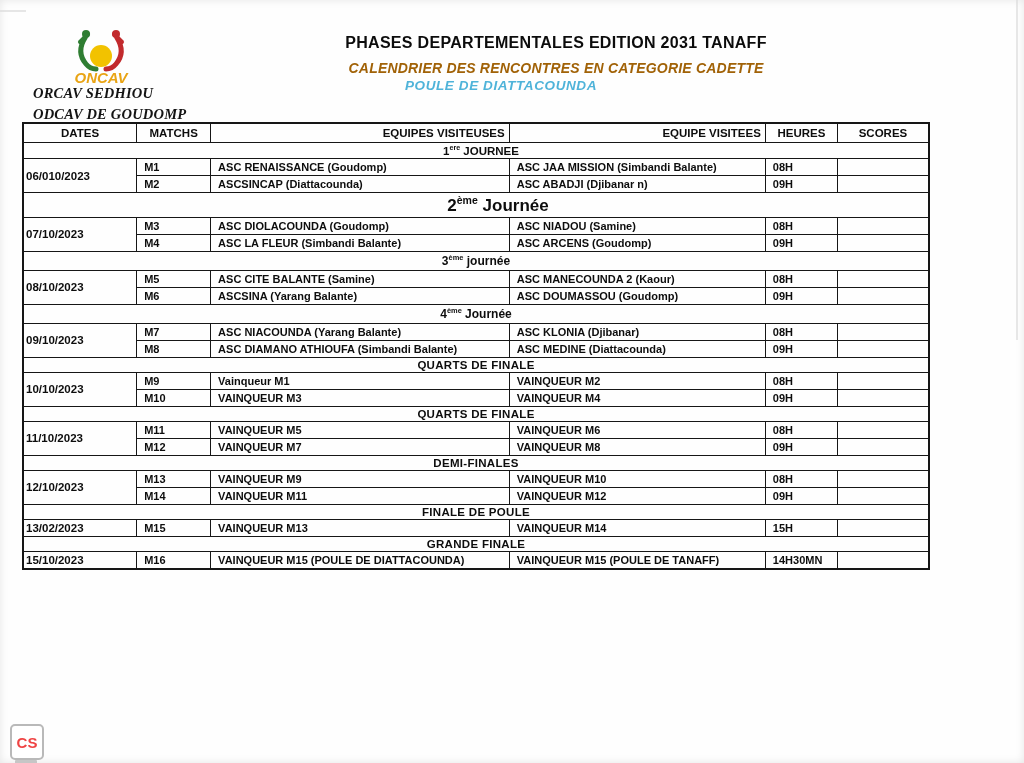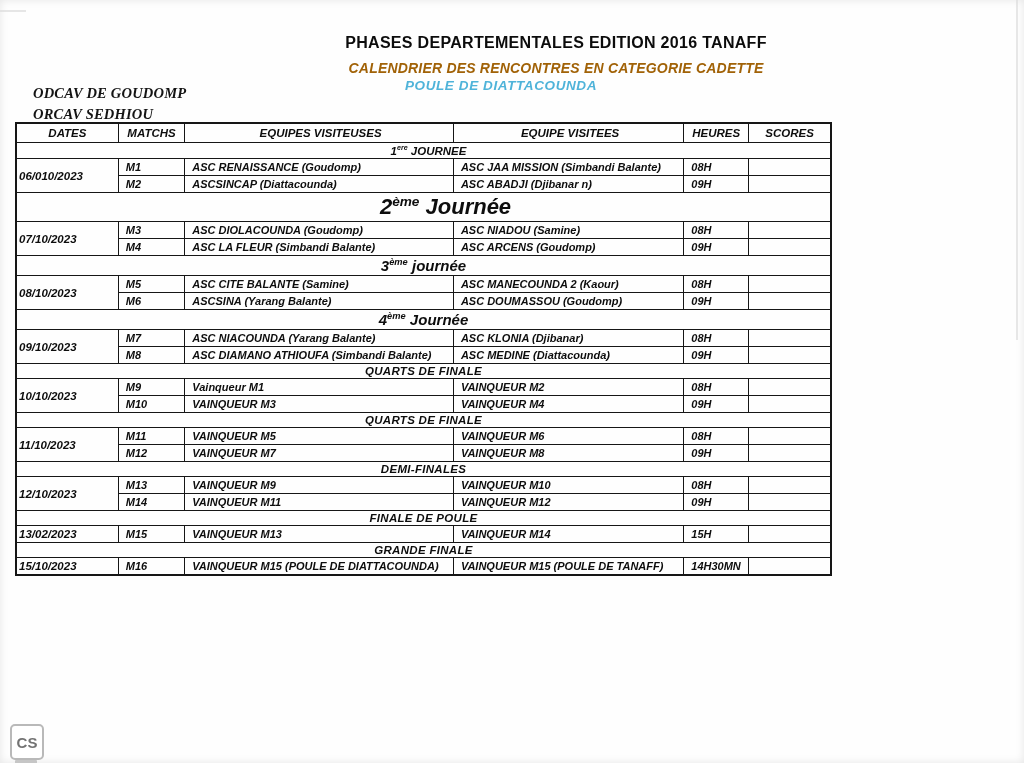--- a/index.html
+++ b/index.html
@@ -16,69 +16,80 @@
   .logo { position:absolute; left:55px; top:26px; width:92px; height:66px; }
   .org { position:absolute; left:33px; top:83px; font-family:"Liberation Serif", serif;
          font-weight:bold; font-style:italic; color:#141414; font-size:14.5px; line-height:21px; letter-spacing:.2px; }
   .titles { position:absolute; left:0; top:34px; width:100%; padding-left:88px; box-sizing:border-box; text-align:center; }
   .title-main { font-size:16px; font-weight:bold; color:#0c0c0c; letter-spacing:.3px; }
   .title-sub { margin-top:8px; font-size:14px; font-weight:bold; font-style:italic; letter-spacing:.2px; }
   .title-poule { margin-top:10px; font-size:13.5px; font-weight:bold; font-style:italic; letter-spacing:.6px; position:relative; left:-55px;text-align:center; }
 
   
   table.sched {
-    position:absolute; left:15px; top:122px; width:817px;
+    position:absolute; left:22px; top:122px; width:908px;
     border-collapse:collapse; table-layout:fixed;
     color:#0d0d0d;
-    font-style:italic;
   }
   table.sched th, table.sched td {
     border:1.6px solid #161616; overflow:hidden; white-space:nowrap;
   }
   table.sched { border:2.5px solid #161616; }
   thead th { height:16px; font-size:11.5px; font-weight:bold; padding:1px 4px; }
-  th.al, td.al { text-align:center; padding-left:7px; }
+  th.al, td.al { text-align:right; padding-left:7px; }
   th.ac, td.ac { text-align:center; }
   tbody td { font-weight:bold; font-size:11px; }
   tr.data-row td { height:14px; padding:1px 0 1px 7px; text-align:left; }
   tr.data-row td.c-date { text-align:left; padding:1px 2px; }
   td.c-date { vertical-align:middle; font-size:11.5px; }
   tr.section-row td { text-align:center; padding:1px 0; }
   tr.section-row.s-small td { height:13px; font-size:11.5px;padding-left:10px; }
   tr.section-row.s-caps  td { height:12px; font-size:11.5px; letter-spacing:.3px; }
-  tr.section-row.s-large td { height:20px; font-size:22px;padding-left:44px; }
-  tr.section-row.s-med   td { height:16px; font-size:15px; }
+  tr.section-row.s-large td { height:20px; font-size:17px;padding-left:44px; }
+  tr.section-row.s-med   td { height:16px; font-size:12px; }
   tr.section-row sup { font-size:.62em; }
 
   
   .watermark { position:absolute; left:10px; top:724px; display:flex; align-items:center; gap:10px; }
   .cs-badge {
     width:30px; height:32px; border:2.5px solid #b9b9b9; border-radius:5px;
     display:flex; align-items:center; justify-content:center;
-    font-size:15px; font-weight:bold; color:#737373; background:#fff;
+    font-size:15px; font-weight:bold; color:#ef4444; background:#fff;
     position:relative;
   }
   .cs-badge::after { content:""; position:absolute; left:3px; bottom:-7px; width:22px; height:5px; background:#c6c6c6; border-radius:1px; }
   .wm-text { font-size:17.5px; color:#c4c4c4; letter-spacing:.2px; }
 </style>
 </head>
 <body>
 
 <div class="page">
   <div class="edge-right"></div>
   <div class="edge-top"></div>
 
+  <div class="logo">
+    <svg width="92" height="66" viewBox="0 0 92 66">
+      <circle cx="46" cy="30" r="11" fill="#f2c200"></circle>
+      <path d="M30,12 q-9,14 1,26 q4,5 10,5" fill="none" stroke="#2f7d32" stroke-width="5" stroke-linecap="round"></path>
+      <circle cx="31" cy="8" r="4" fill="#2f7d32"></circle>
+      <path d="M62,12 q9,14 -1,26 q-4,5 -10,5" fill="none" stroke="#c22a2d" stroke-width="5" stroke-linecap="round"></path>
+      <circle cx="61" cy="8" r="4" fill="#c22a2d"></circle>
+      <path d="M25,16 l8,-8" fill="none" stroke="#2f7d32" stroke-width="4" stroke-linecap="round"></path>
+      <path d="M67,16 l-8,-8" fill="none" stroke="#c22a2d" stroke-width="4" stroke-linecap="round"></path>
+      <text x="46" y="57" text-anchor="middle" font-family="Liberation Sans, sans-serif" font-size="15" font-weight="bold" font-style="italic" fill="#e9a414">ONCAV</text>
+    </svg>
+  </div>
 
   <div class="org">
+    <div>ORCAV SEDHIOU</div>
     <div>ODCAV DE GOUDOMP</div>
-    <div>ORCAV SEDHIOU</div>
   </div>
 
   <div class="titles">
-    <div class="title-main">PHASES DEPARTEMENTALES EDITION 2016 TANAFF</div>
+    <div class="title-main">PHASES DEPARTEMENTALES EDITION 2031 TANAFF</div>
     <div class="title-sub" style="color: #a16207;">CALENDRIER  DES RENCONTRES EN CATEGORIE CADETTE</div>
     <div><span class="title-poule" style="color: rgb(79, 179, 217);">POULE  DE DIATTACOUNDA</span></div>
   </div>
 
   <table class="sched">
     <colgroup>
       <col style="width:12.55%">
         <col style="width:8.16%">
         <col style="width:32.96%">
       <col style="width:28.27%">

